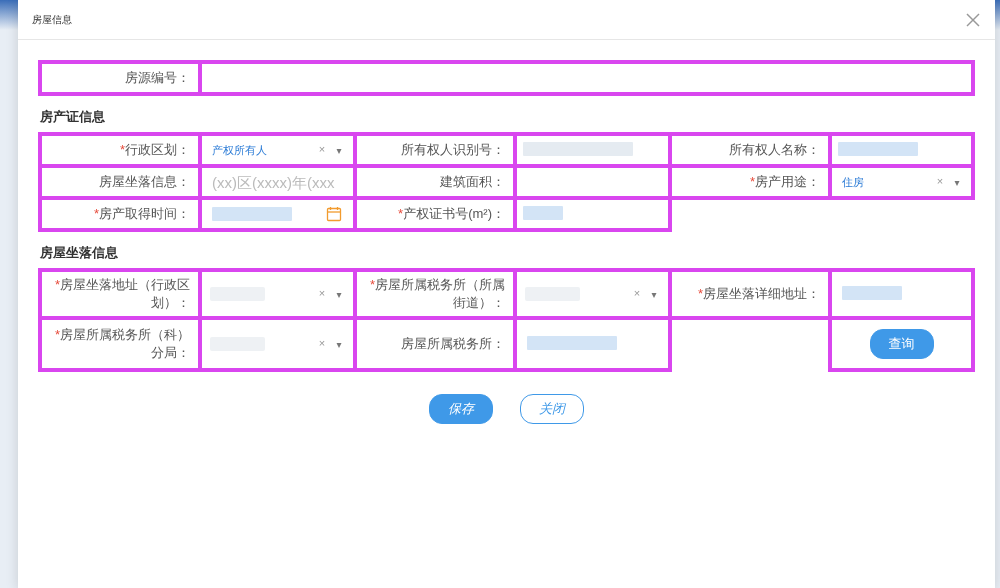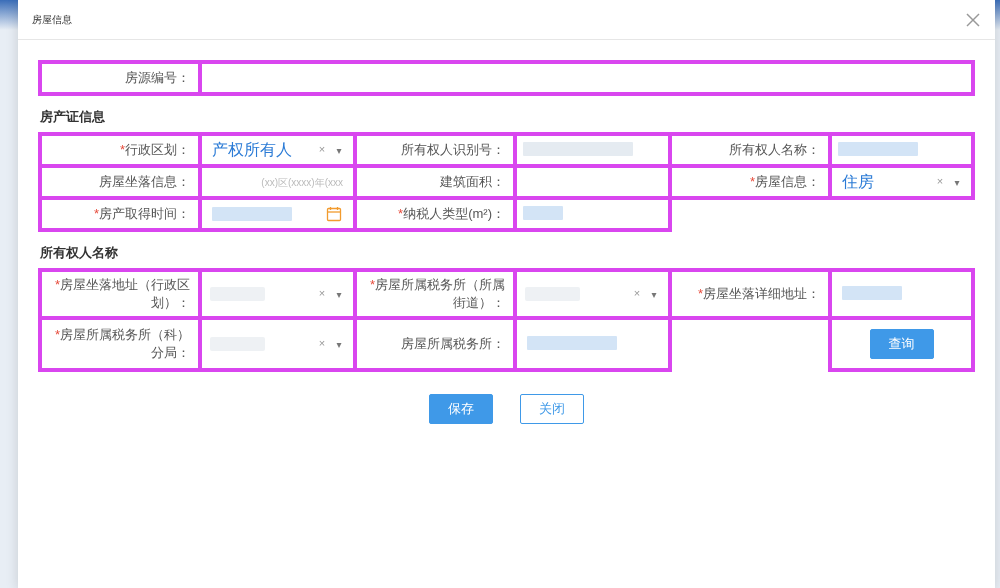--- a/index.html
+++ b/index.html
@@ -90,37 +90,36 @@
       font-size: 13px;
       color: #333;
       padding: 8px 0 6px 2px;
       margin-top: 4px;
     }
     .input, .select {
       width: 100%;
       height: 28px;
       border: none;
       background: transparent;
-      font-size: 10px;
+      font-size: 15px;
       color: #333;
       padding: 0 4px;
       outline: none;
-      text-align: right;
     }
     .input::placeholder { color: #bbb; }
     .select-wrap {
       display: flex;
       align-items: center;
       height: 28px;
       position: relative;
     }
     .select-text {
       flex: 1;
       color: #2b7bd6;
-      font-size: 16px;
+      font-size: 11px;
       padding-left: 4px;
     }
     .select-text.redacted {
       background: #eef1f4;
       color: transparent;
       border-radius: 2px;
       height: 14px;
       margin-left: 2px;
     }
     .select-clear {
@@ -156,35 +155,36 @@
     .w60 { width: 60px; } .w80 { width: 80px; } .w90 { width: 90px; }
     .w110 { width: 110px; } .w40 { width: 40px; }
     .btn {
       display: inline-flex;
       align-items: center;
       justify-content: center;
       min-width: 64px;
       height: 30px;
       padding: 0 18px;
       font-size: 13px;
-      border-radius: 2px;
+      border-radius: 13px;
       cursor: pointer;
       border: 1px solid transparent;
     }
     .btn-primary { background: #3f99e8; color: #fff; border-color: #3f99e8; }
     .btn-default { background: #fff; color: #3f99e8; border: 1px solid #3f99e8; margin-left: 13px; }
     .query-cell {
       text-align: center;
       vertical-align: middle;
     }
     .modal-footer {
       padding-top: 22px;
       display: flex;
       justify-content: center;
       gap: 14px;
+      font-style: italic;
     }
     td.nob { border: none !important; }
   </style>
 </head>
 <body>
 
 <div class="backdrop"></div>
 
 <div class="modal">
   <div class="modal-header">
@@ -246,21 +246,21 @@
         </td>
       </tr>
 
       <tr>
         <td class="lbl">房屋坐落信息：</td>
         <td class="val">
           <input class="input" placeholder="(xx)区(xxxx)年(xxx" style="">
         </td>
         <td class="lbl">建筑面积：</td>
         <td class="val"></td>
-        <td class="lbl"><span class="req">*</span><span>房屋信息：</span></td>
+        <td class="lbl"><span class="req">*</span><span>房产用途：</span></td>
         <td class="val">
           <div class="select-wrap">
             <span class="select-text">住房</span>
             <span class="select-clear">×</span>
             <span class="select-arrow">▾</span>
           </div>
         </td>
       </tr>
 
       <tr>
@@ -272,31 +272,31 @@
             <span class="date-icon">
               <svg viewBox="0 0 16 16">
                     <rect x="1.5" y="2.5" width="13" height="12" rx="1" fill="none" stroke="#f29b2e" stroke-width="1.3"></rect>
                     <line x1="1.5" y1="6" x2="14.5" y2="6" stroke="#f29b2e" stroke-width="1.3"></line>
                     <line x1="4.5" y1="1" x2="4.5" y2="4" stroke="#f29b2e" stroke-width="1.3"></line>
                     <line x1="11.5" y1="1" x2="11.5" y2="4" stroke="#f29b2e" stroke-width="1.3"></line>
                   </svg>
             </span>
           </div>
         </td>
-        <td class="lbl"><span class="req">*</span><span>纳税人类型(m²)：</span></td>
+        <td class="lbl"><span class="req">*</span><span>产权证书号(m²)：</span></td>
         <td class="val">
           <span class="redacted blue w40"></span>
         </td>
         <td class="nob"></td>
         <td class="nob"></td>
       </tr>
     </tbody>
       </table>
 
-    <div class="section-title">所有权人名称</div>
+    <div class="section-title">房屋坐落信息</div>
 
     <table class="form-table">
       <colgroup>
         <col style="width:160px">
           <col style="width:155px">
         <col style="width:160px">
           <col style="width:155px">
         <col style="width:160px">
           <col>
       </colgroup>

